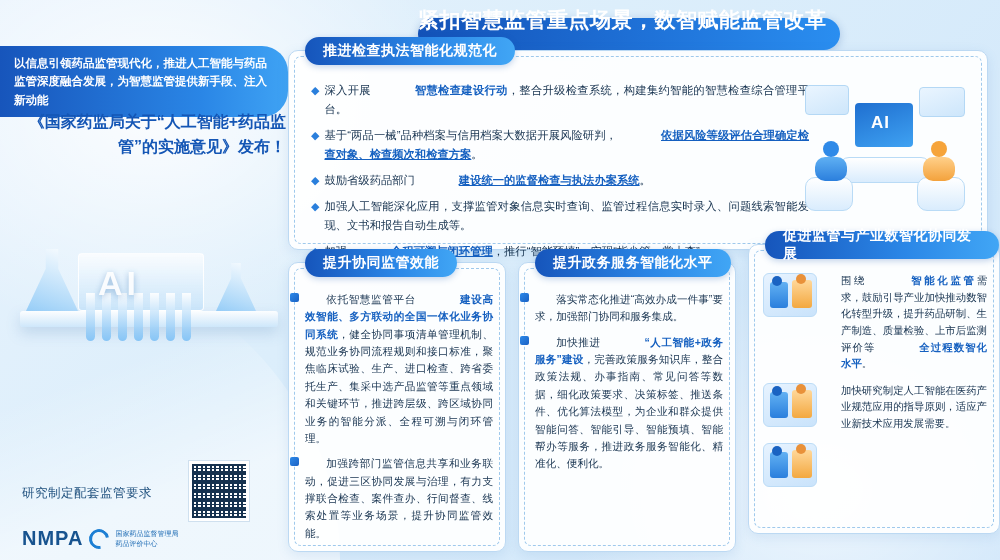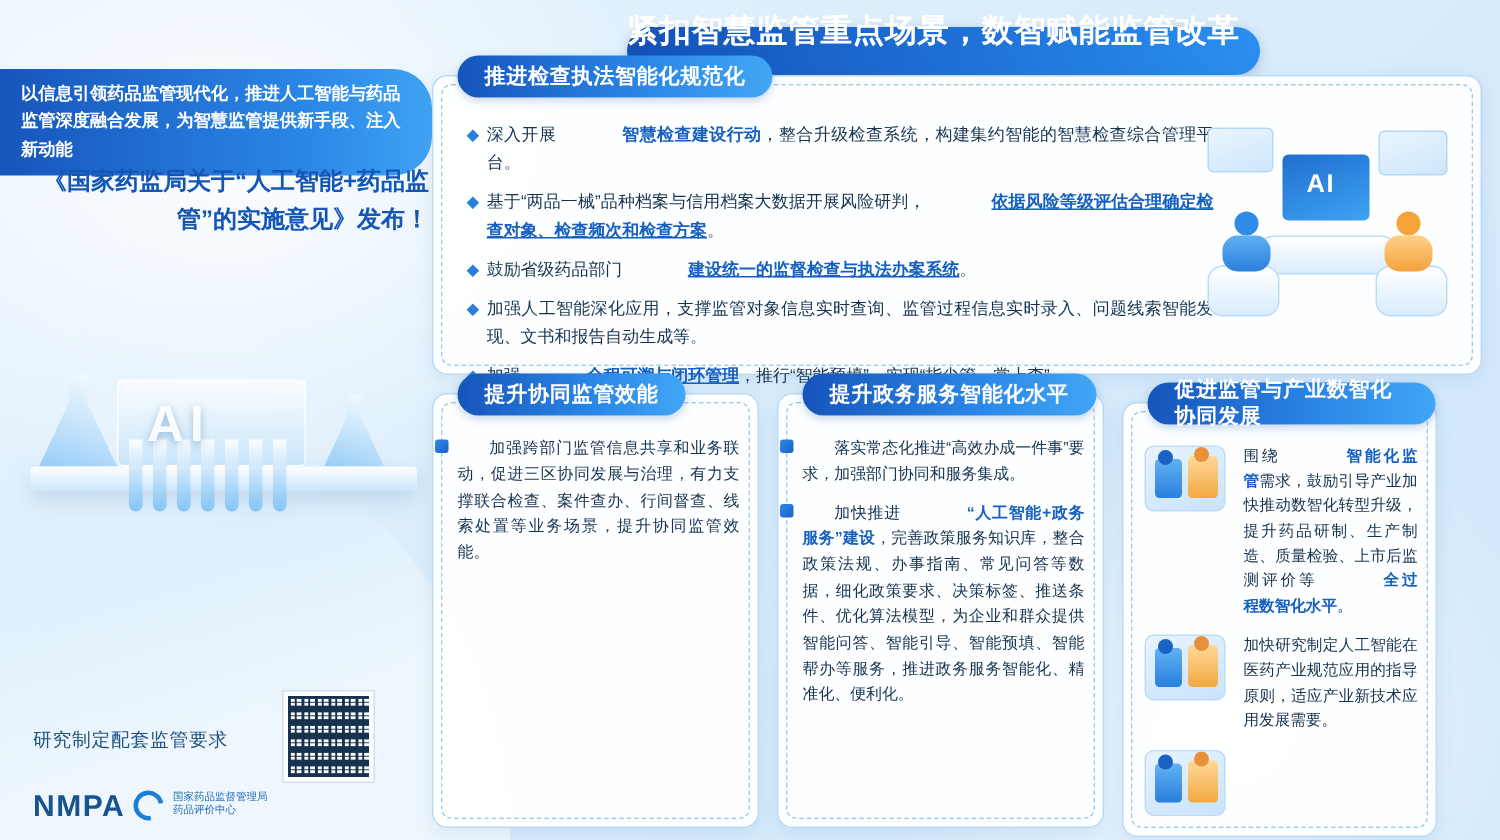--- a/index.html
+++ b/index.html
@@ -94,21 +94,21 @@
   }
   .qr-inner {
     width: 100%; height: 100%;
     background-image:
       linear-gradient(90deg, #16324f 25%, transparent 25%, transparent 50%, #16324f 50%, #16324f 62%, transparent 62%),
       linear-gradient(#16324f 18%, transparent 18%, transparent 40%, #16324f 40%, #16324f 52%, transparent 52%, transparent 74%, #16324f 74%);
     background-size: 9px 9px, 9px 9px;
   }
   .nmpa {
     position: absolute; left: 22px; bottom: 10px;
-    display: flex; gap: 6px;
+    display: flex; align-items: center; gap: 6px;
   }
   .nmpa-logo { font-size: 20px; font-weight: bold; color: #17538f; letter-spacing: 1px; }
   .nmpa-swirl {
     width: 20px; height: 20px; border-radius: 50%;
     border: 3px solid #1d7fd4; border-right-color: transparent; transform: rotate(35deg);
   }
   .nmpa-sub { font-size: 7px; color: #1d6bb4; line-height: 1.35; }
 
   
   .panel {
@@ -159,34 +159,34 @@
   .il-pill {
     position: absolute; border-radius: 10px;
     background: linear-gradient(180deg, #ffffff, #d9ecfd);
     border: 1px solid #b9dbf6;
   }
   .il-dot { position: absolute; border-radius: 50%; }
 
   
   #panel-b1 { left: 288px; top: 262px; width: 218px; height: 290px; }
   #panel-b2 { left: 518px; top: 262px; width: 218px; height: 290px; }
-  #panel-b3 { left: 748px; top: 268px; width: 210px; height: 290px; }
+  #panel-b3 { left: 748px; top: 244px; width: 252px; height: 290px; }
 
   .pbody { position: absolute; left: 14px; right: 12px; top: 28px; bottom: 10px; }
   .para {
     font-size: 10.6px; line-height: 1.64; color: #16324f; text-align: justify;
     margin-bottom: 8px; position: relative; padding-left: 2px;
   }
   .para .em { color: #1560c0; font-weight: bold; }
   .blue-tab {
     position: absolute; left: -13px; top: 2px; width: 9px; height: 9px;
     background: linear-gradient(135deg, #2e8ae9, #1a61c4); border-radius: 2px;
   }
 
-  .row-item { display: flex; gap: 12px; margin-bottom: 10px; align-items: flex-start; }
+  .row-item { display: flex; gap: 24px; margin-bottom: 10px; align-items: flex-start; }
   .mini-illus {
     flex: 0 0 auto; width: 54px; height: 44px; border-radius: 6px;
     background: linear-gradient(160deg, #e7f3ff, #c9e3fb);
     border: 1px solid #bcdcf7; position: relative; overflow: hidden;
   }
   .mi-body { position: absolute; border-radius: 3px; }
   .row-text { font-size: 10.4px; line-height: 1.6; color: #16324f; text-align: justify; }
 
   .txt-indent { text-indent: 2em; }
 </style>
@@ -276,20 +276,21 @@
     <div class="il-dot" style="left:130px; top:56px; width:16px; height:16px; background:#f6a43a;"></div>
     <div class="il-pill" style="left:14px; top:72px; width:32px; height:24px; background:linear-gradient(180deg,#5fb0f3,#2b7fdd); border:none;"></div>
     <div class="il-pill" style="left:122px; top:72px; width:32px; height:24px; background:linear-gradient(180deg,#ffd08a,#f3a23c); border:none;"></div>
   </div>
 </div>
 
 <div class="panel" id="panel-b1">
   <div class="panel-inner-dash"></div>
   <div class="panel-title">提升协同监管效能</div>
   <div class="pbody" id="b1-body">
+      <div class="para txt-indent"><span class="blue-tab"></span><span>依托智慧监管平台</span><span class="em">建设高效智能、多方联动的全国一体化业务协同系统</span><span>，健全协同事项清单管理机制、规范业务协同流程规则和接口标准，聚焦临床试验、生产、进口检查、跨省委托生产、集采中选产品监管等重点领域和关键环节，推进跨层级、跨区域协同业务的智能分派、全程可溯与闭环管理。</span></div>
       <div class="para txt-indent"><span class="blue-tab"></span><span>加强跨部门监管信息共享和业务联动，促进三区协同发展与治理，有力支撑联合检查、案件查办、行间督查、线索处置等业务场景，提升协同监管效能。</span></div>
     </div>
 </div>
 
 <div class="panel" id="panel-b2">
   <div class="panel-inner-dash"></div>
   <div class="panel-title">提升政务服务智能化水平</div>
   <div class="pbody" id="b2-body">
       <div class="para txt-indent"><span class="blue-tab"></span><span>落实常态化推进“高效办成一件事”要求，加强部门协同和服务集成。</span></div>
       <div class="para txt-indent"><span class="blue-tab"></span><span>加快推进</span><span class="em">“人工智能+政务服务”建设</span><span>，完善政策服务知识库，整合政策法规、办事指南、常见问答等数据，细化政策要求、决策标签、推送条件、优化算法模型，为企业和群众提供智能问答、智能引导、智能预填、智能帮办等服务，推进政务服务智能化、精准化、便利化。</span></div>

